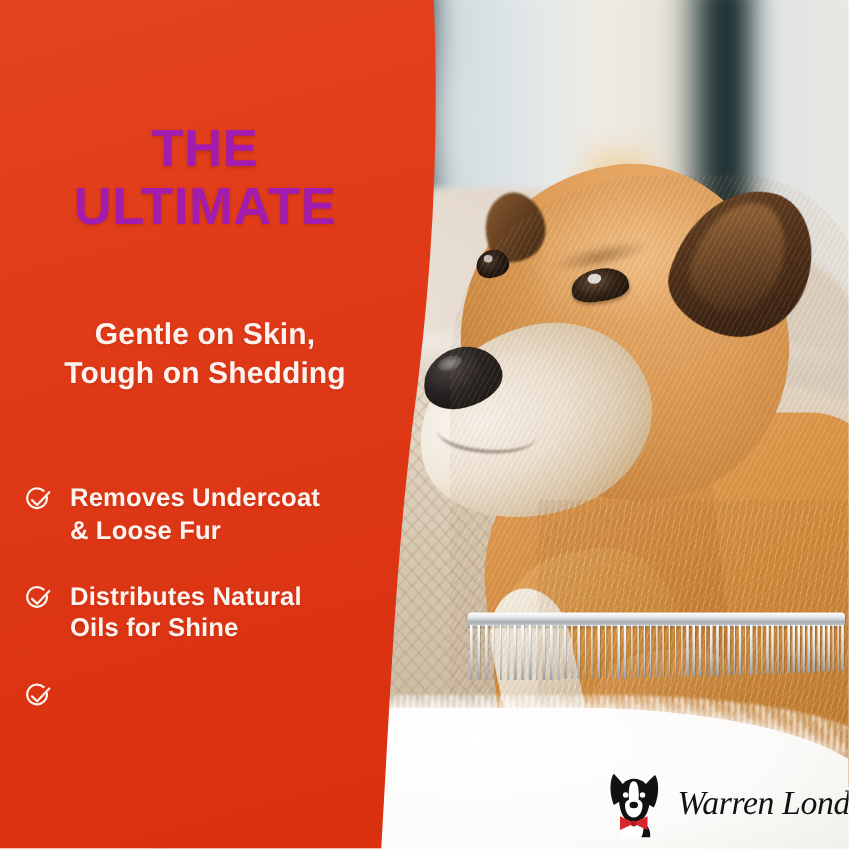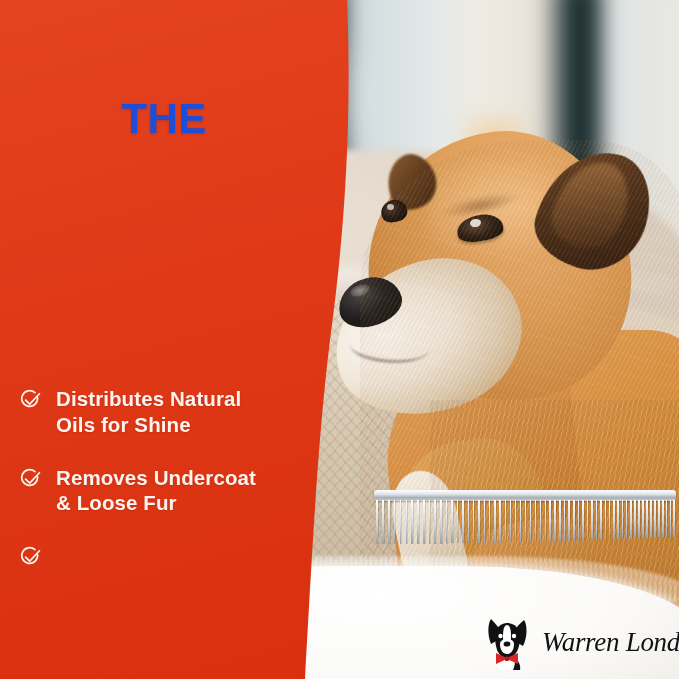--- a/index.html
+++ b/index.html
@@ -302,21 +302,21 @@
     clip-path: path("M0,0 L347,0 C352,120 345,230 330,340 C318,440 314,520 305,679 L0,679 Z");
     box-shadow: 6px 0 14px rgba(0,0,0,0.18);
   }
   .panel-content {
     position: absolute;
     left: 0; top: 0; width: 330px; height: 679px;
   }
 
   .headline { position: absolute; left: 0; top: 98px; width: 328px; text-align: center; }
   .h-line {
-    color: #1d4ed8;
+    color: #a21caf;
     font-weight: 800;
     letter-spacing: 0.5px;
     line-height: 1.0;
     text-shadow: 0 1px 3px rgba(120,20,0,0.28);
   }
   .h1 { font-size: 42px; }
   .h2 { font-size: 42px; margin-top: 4px; }
   .h3 { font-size: 33px; margin-top: 7px; letter-spacing: 0.2px; }
 
   .subhead {
@@ -484,24 +484,42 @@
         </div>
     </div>
   </div>
 
   <div class="red-panel"></div>
 
   <div class="panel-content">
 
     <div class="headline">
       <div class="h-line h1">THE</div>
+      <div class="h-line h2">ULTIMATE</div>
     </div>
 
+    <div class="subhead">
+      <span class="sub-line">Gentle on Skin,</span>
+      <span class="sub-line">Tough on Shedding</span>
+    </div>
 
     <div class="bullets">
+
+      <div class="bullet">
+        <span class="bullet-icon">
+          <svg viewBox="0 0 24 24" width="22" height="22" fill="none" stroke="#FDF4EF" stroke-width="1.9" stroke-linecap="round" stroke-linejoin="round">
+            <path d="M21.2 5.2 L10.6 16.4 L6.1 12.1"></path>
+            <path d="M19.1 9.4 A8.6 8.6 0 1 1 16.3 4.0"></path>
+          </svg>
+        </span>
+        <span class="bullet-text">
+          <span class="bt-line">Removes Undercoat</span>
+          <span class="bt-line">&amp; Loose Fur</span>
+        </span>
+      </div>
 
       <div class="bullet">
         <span class="bullet-icon">
           <svg viewBox="0 0 24 24" width="22" height="22" fill="none" stroke="#FDF4EF" stroke-width="1.9" stroke-linecap="round" stroke-linejoin="round">
             <path d="M21.2 5.2 L10.6 16.4 L6.1 12.1"></path>
             <path d="M19.1 9.4 A8.6 8.6 0 1 1 16.3 4.0"></path>
           </svg>
         </span>
         <span class="bullet-text">
           <span class="bt-line">Distributes Natural</span>
@@ -509,33 +527,20 @@
         </span>
       </div>
 
       <div class="bullet">
         <span class="bullet-icon">
           <svg viewBox="0 0 24 24" width="22" height="22" fill="none" stroke="#FDF4EF" stroke-width="1.9" stroke-linecap="round" stroke-linejoin="round">
             <path d="M21.2 5.2 L10.6 16.4 L6.1 12.1"></path>
             <path d="M19.1 9.4 A8.6 8.6 0 1 1 16.3 4.0"></path>
           </svg>
         </span>
-        <span class="bullet-text">
-          <span class="bt-line">Removes Undercoat</span>
-          <span class="bt-line">&amp; Loose Fur</span>
-        </span>
-      </div>
-
-      <div class="bullet">
-        <span class="bullet-icon">
-          <svg viewBox="0 0 24 24" width="22" height="22" fill="none" stroke="#FDF4EF" stroke-width="1.9" stroke-linecap="round" stroke-linejoin="round">
-            <path d="M21.2 5.2 L10.6 16.4 L6.1 12.1"></path>
-            <path d="M19.1 9.4 A8.6 8.6 0 1 1 16.3 4.0"></path>
-          </svg>
-        </span>
       </div>
 
     </div>
   </div>
 
   <div class="logo">
     <span class="logo-mark">
       <svg viewBox="0 0 52 56" width="52" height="56">
 
         <path d="M9 30 C5 20 6 9 9 5 C14 10 19 16 21 23 Z" fill="#111111"></path>

